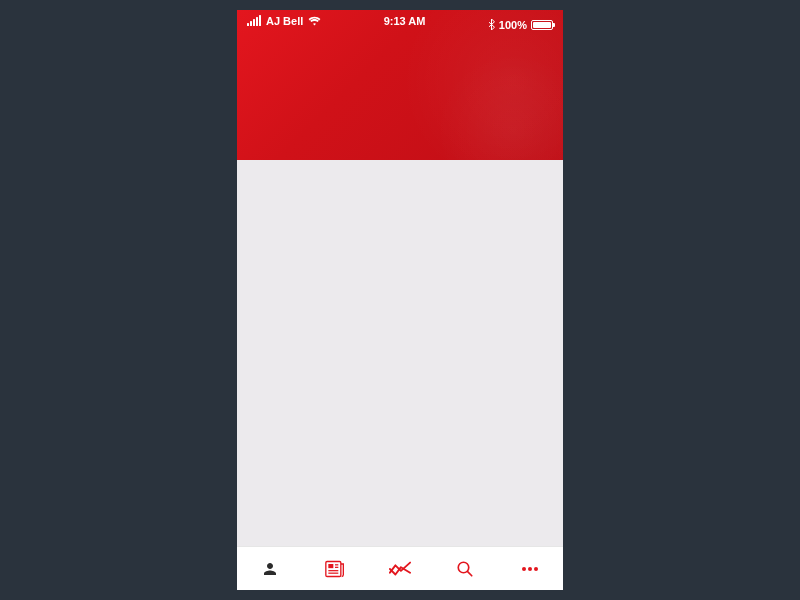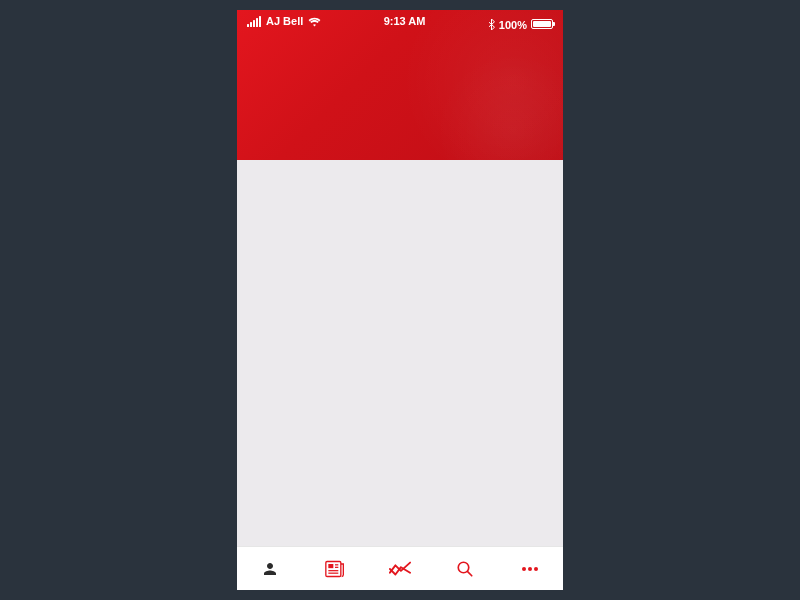--- a/index.html
+++ b/index.html
@@ -55,26 +55,26 @@
       justify-content: space-between;
       padding: 0 10px;
       color: #fff;
       font-size: 11px;
       font-weight: 600;
       position: relative;
       z-index: 2;
     }
     .status-left {
       display: flex;
-      align-items: flex-end;
+      align-items: center;
       gap: 5px;
     }
     .status-right {
       display: flex;
-      align-items: flex-start;
+      align-items: center;
       gap: 4px;
       margin-top: 8px;
     }
     .signal-bars {
       display: flex;
       align-items: flex-end;
       gap: 1px;
       height: 10px;
     }
     .signal-bars span {

